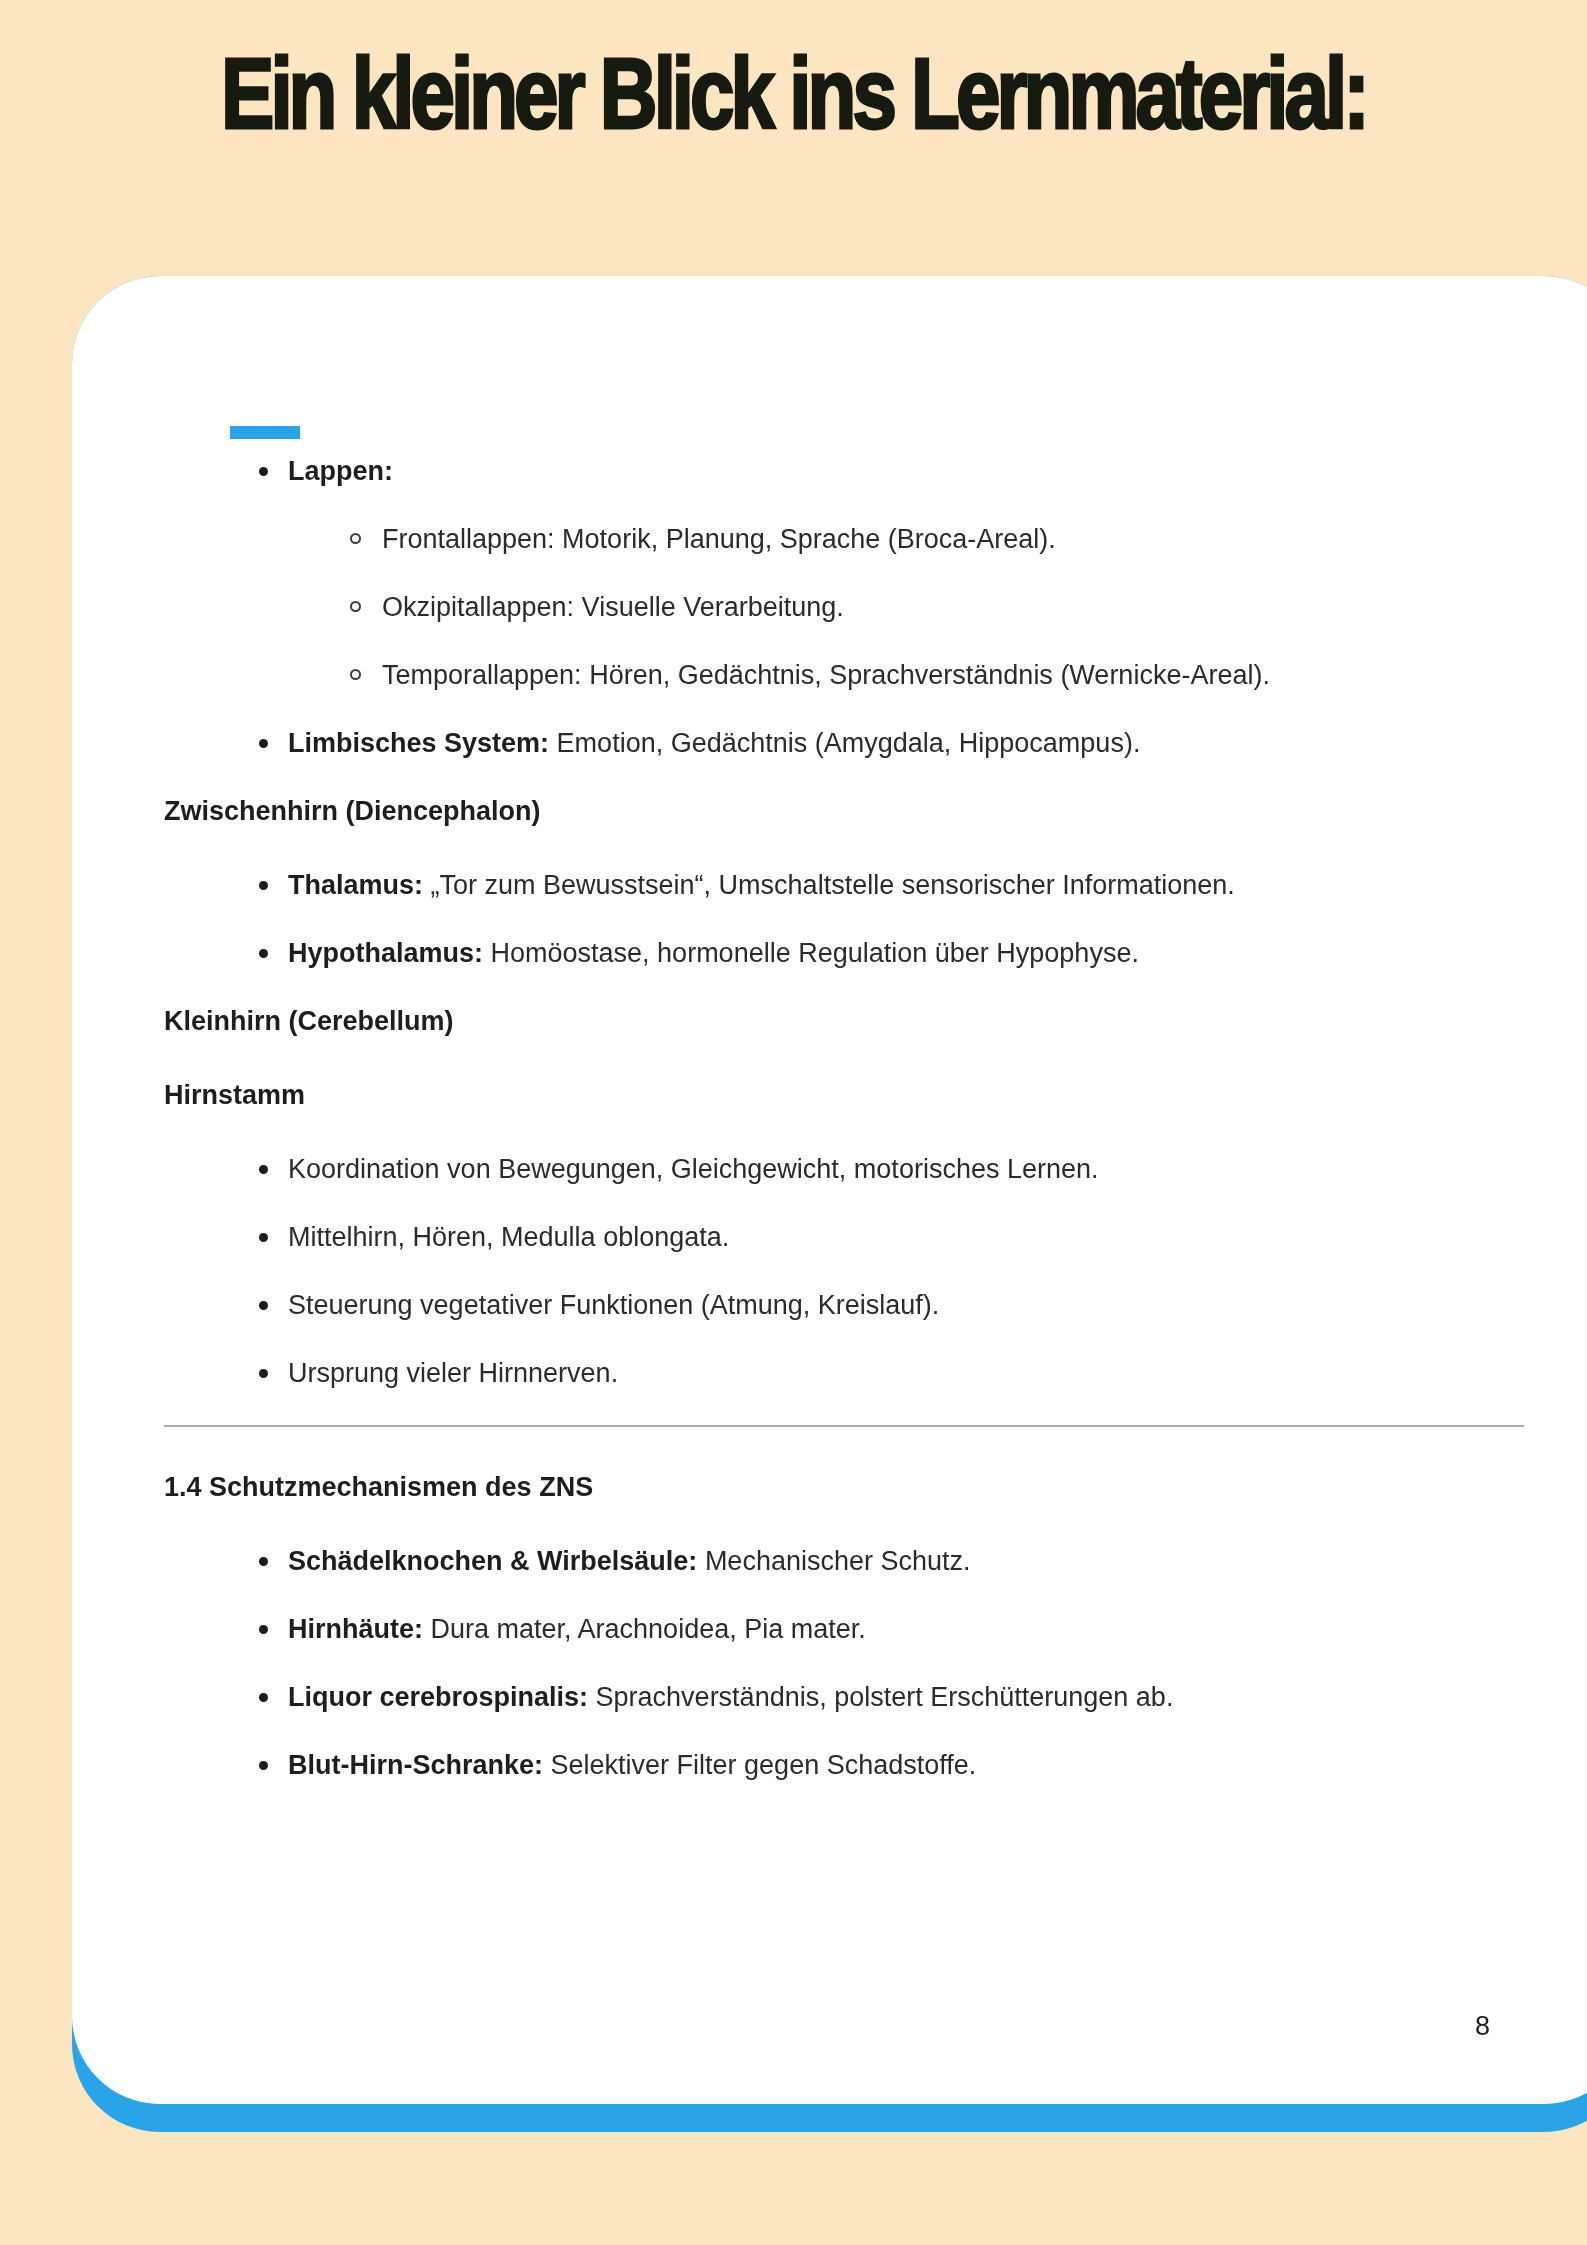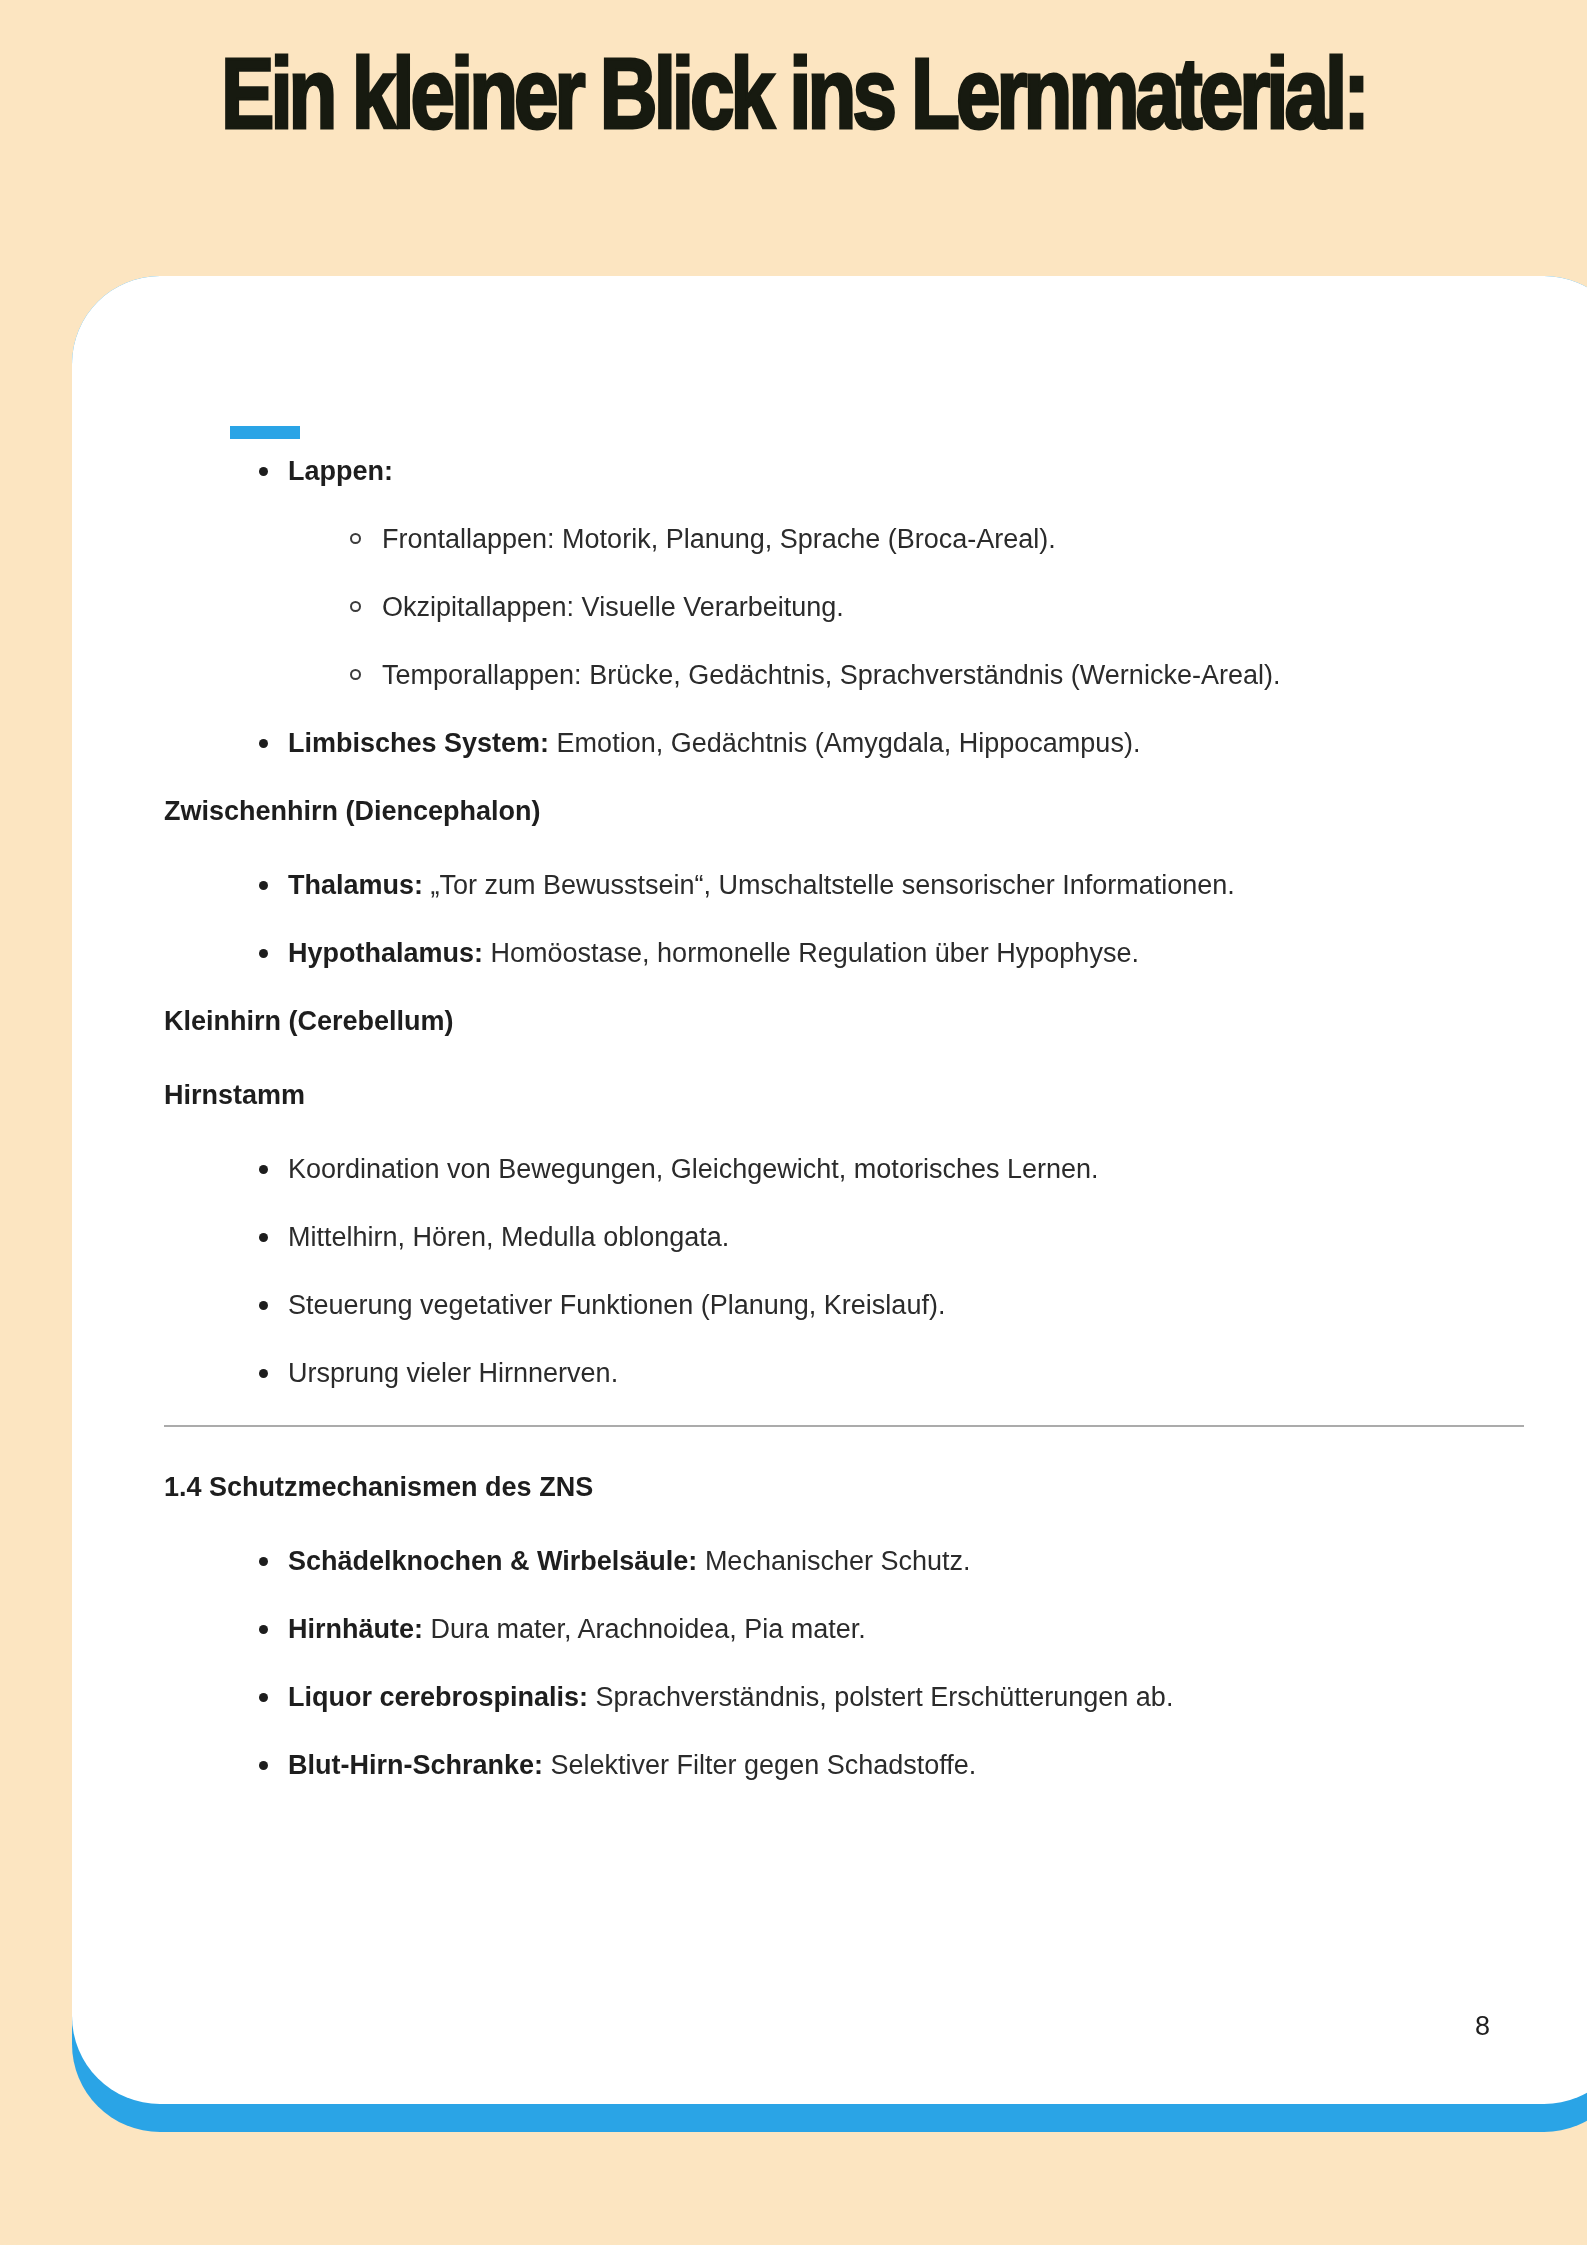--- a/index.html
+++ b/index.html
@@ -81,36 +81,36 @@
 
 <div class="card">
   <div class="card-white">
     <div class="content">
 
       <div class="accent-bar"></div>
 
       <div class="line b1"><span class="lead">Lappen:</span><span class="rest"></span></div>
       <div class="line b2"><span class="lead"></span><span class="rest">Frontallappen: Motorik, Planung, Sprache (Broca-Areal).</span></div>
       <div class="line b2"><span class="lead"></span><span class="rest">Okzipitallappen: Visuelle Verarbeitung.</span></div>
-      <div class="line b2"><span class="lead"></span><span class="rest">Temporallappen: Brücke, Gedächtnis, Sprachverständnis (Wernicke-Areal).</span></div>
+      <div class="line b2"><span class="lead"></span><span class="rest">Temporallappen: Hören, Gedächtnis, Sprachverständnis (Wernicke-Areal).</span></div>
       <div class="line b1"><span class="lead">Limbisches System:</span><span class="rest"> Emotion, Gedächtnis (Amygdala, Hippocampus).</span></div>
 
       <div class="line heading">Zwischenhirn (Diencephalon)</div>
 
       <div class="line b1"><span class="lead">Thalamus:</span><span class="rest"> „Tor zum Bewusstsein“, Umschaltstelle sensorischer Informationen.</span></div>
       <div class="line b1"><span class="lead">Hypothalamus:</span><span class="rest"> Homöostase, hormonelle Regulation über Hypophyse.</span></div>
 
       <div class="line heading">Kleinhirn (Cerebellum)</div>
 
       <div class="line heading">Hirnstamm</div>
 
       <div class="line b1"><span class="lead"></span><span class="rest">Koordination von Bewegungen, Gleichgewicht, motorisches Lernen.</span></div>
 
       <div class="line b1"><span class="lead"></span><span class="rest">Mittelhirn, Hören, Medulla oblongata.</span></div>
-      <div class="line b1"><span class="lead"></span><span class="rest">Steuerung vegetativer Funktionen (Planung, Kreislauf).</span></div>
+      <div class="line b1"><span class="lead"></span><span class="rest">Steuerung vegetativer Funktionen (Atmung, Kreislauf).</span></div>
       <div class="line b1"><span class="lead"></span><span class="rest">Ursprung vieler Hirnnerven.</span></div>
 
       <div class="divider"></div>
 
       <div class="line heading">1.4 Schutzmechanismen des ZNS</div>
 
       <div class="line b1"><span class="lead">Schädelknochen &amp; Wirbelsäule:</span><span class="rest"> Mechanischer Schutz.</span></div>
       <div class="line b1"><span class="lead">Hirnhäute:</span><span class="rest"> Dura mater, Arachnoidea, Pia mater.</span></div>
       <div class="line b1"><span class="lead">Liquor cerebrospinalis:</span><span class="rest"> Sprachverständnis, polstert Erschütterungen ab.</span></div>
       <div class="line b1"><span class="lead">Blut-Hirn-Schranke:</span><span class="rest"> Selektiver Filter gegen Schadstoffe.</span></div>

